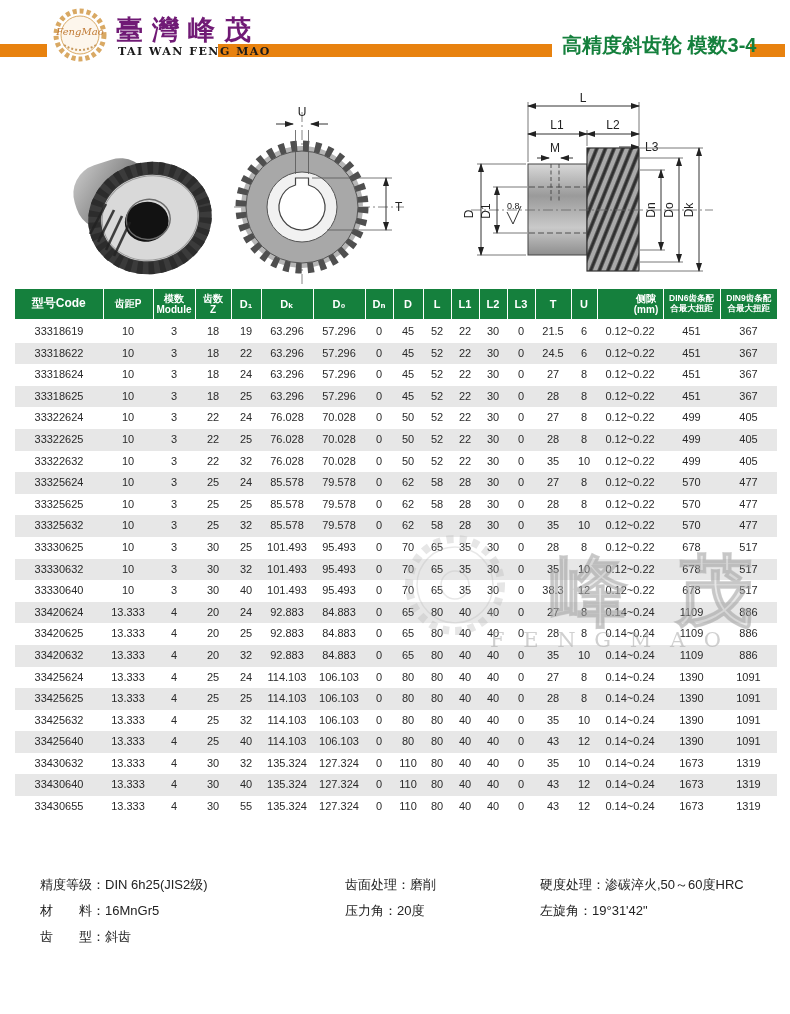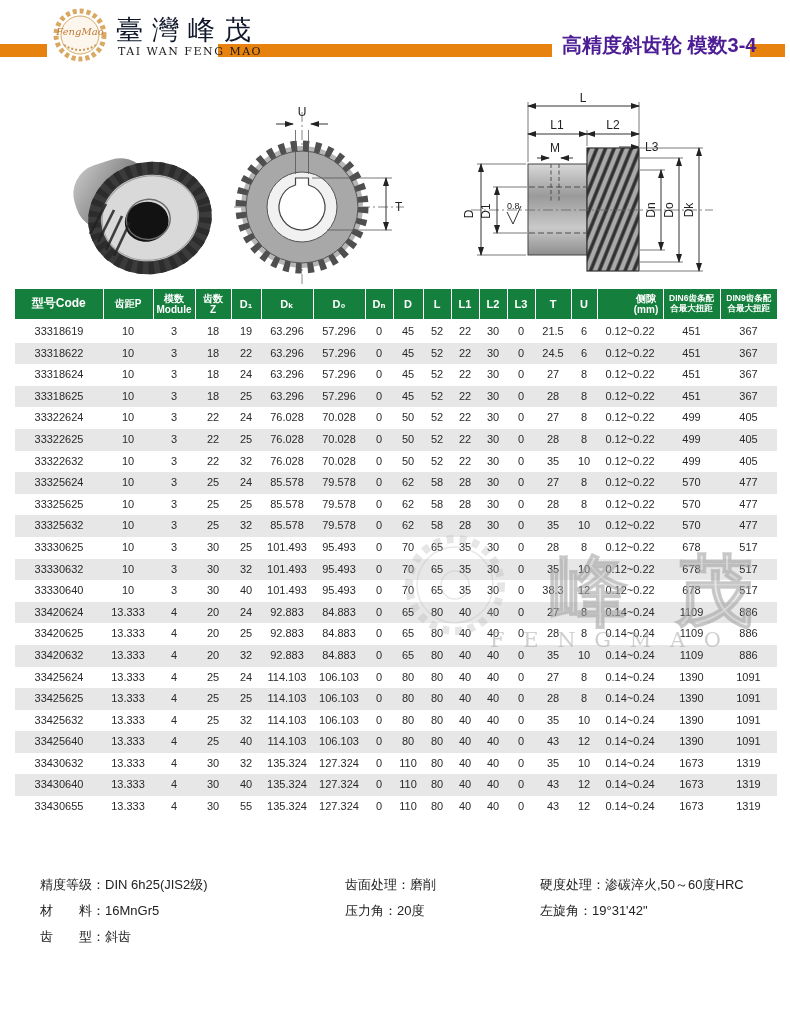--- a/index.html
+++ b/index.html
@@ -7,25 +7,25 @@
   body { font-family:"Liberation Sans","DejaVu Sans",sans-serif; }
   #page { position:relative; width:785px; height:1014px; background:#fff; overflow:hidden; }
 
   
   .accent { position:absolute; height:13px; background:#e8820f; }
   #bar-left   { left:0;   top:44px; width:47px; }
   #bar-mid    { left:218px; top:44px; width:334px; }
   #bar-right  { left:750px; top:44px; width:40px; }
   #logo { position:absolute; left:50px; top:5px; }
   #brand-cn { position:absolute; left:116px; top:12px; font-family:"DejaVu Serif","Liberation Serif",serif;
-              font-size:27px; font-weight:normal; color:#0f172a; letter-spacing:9px; white-space:nowrap; }
+              font-size:27px; font-weight:bold; color:#701a75; letter-spacing:9px; white-space:nowrap; }
   #brand-en { position:absolute; left:118px; top:45px; font-family:"DejaVu Serif","Liberation Serif",serif;
-              font-size:11px; font-weight:normal; color:#1a1a1a; letter-spacing:1.5px; white-space:nowrap; }
+              font-size:11px; font-weight:bold; color:#1a1a1a; letter-spacing:1.5px; white-space:nowrap; }
   #page-title { position:absolute; left:562px; top:32px; width:186px; text-align:center;
-                font-size:20px; font-weight:bold; color:#4c1d95; white-space:nowrap; }
+                font-size:20px; font-weight:bold; color:#15803d; white-space:nowrap; }
 
   
   #drawings { position:absolute; left:0; top:88px; width:790px; height:200px; }
   .fig { position:absolute; }
   .dim-text { font-size:12px; fill:#222; font-family:"Liberation Sans","DejaVu Sans",sans-serif; }
   .dim-line { stroke:#333; stroke-width:1; fill:none; }
   .ext-line { stroke:#555; stroke-width:0.8; fill:none; }
   .cl { stroke:#666; stroke-width:0.8; stroke-dasharray:10 3 2 3; fill:none; }
 
   

